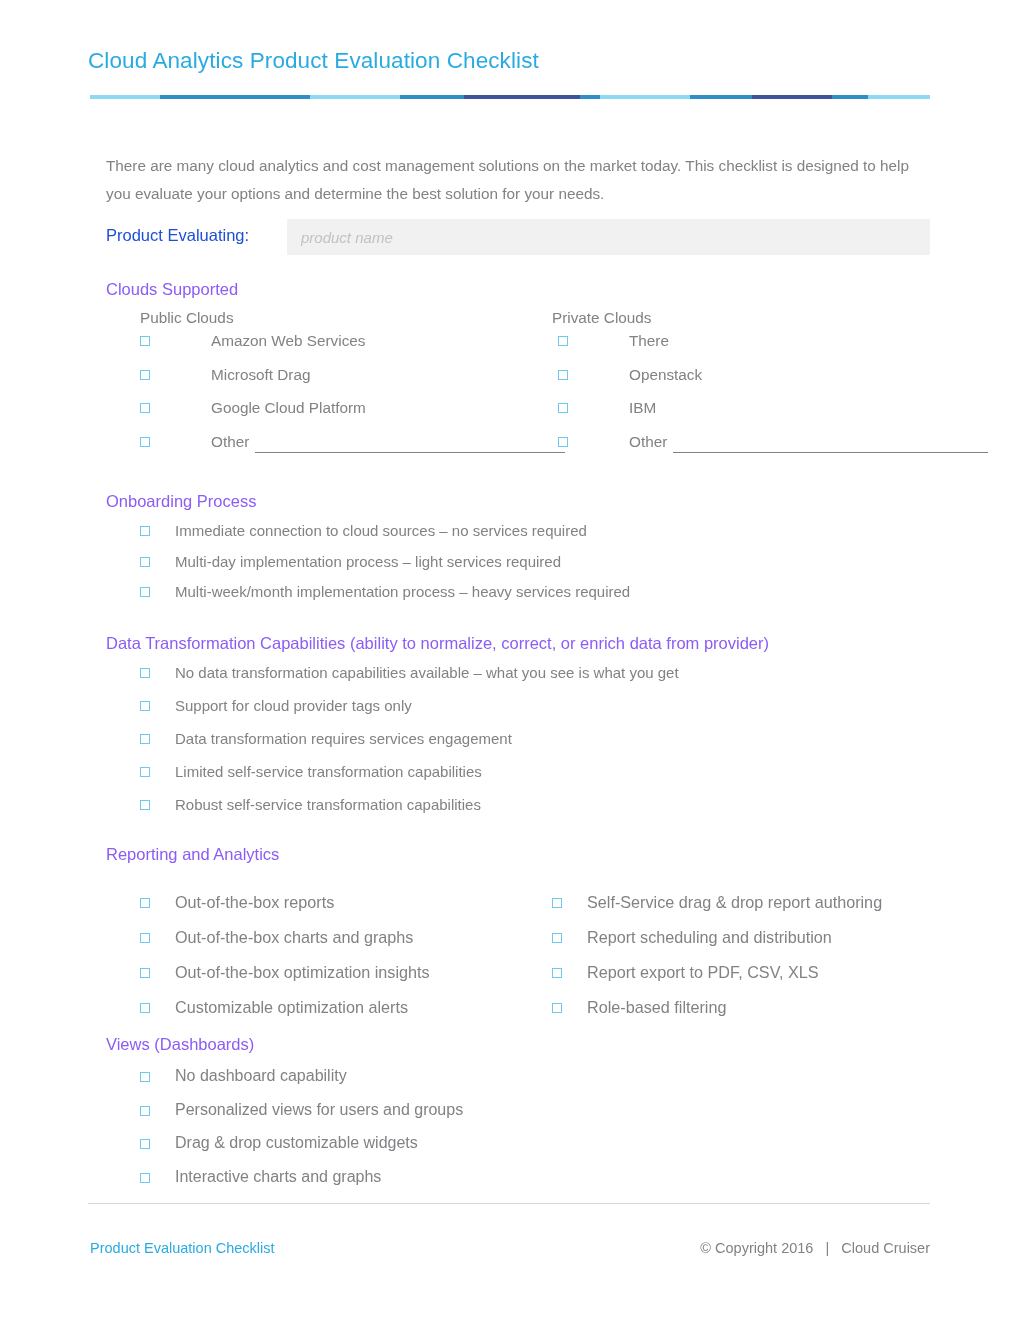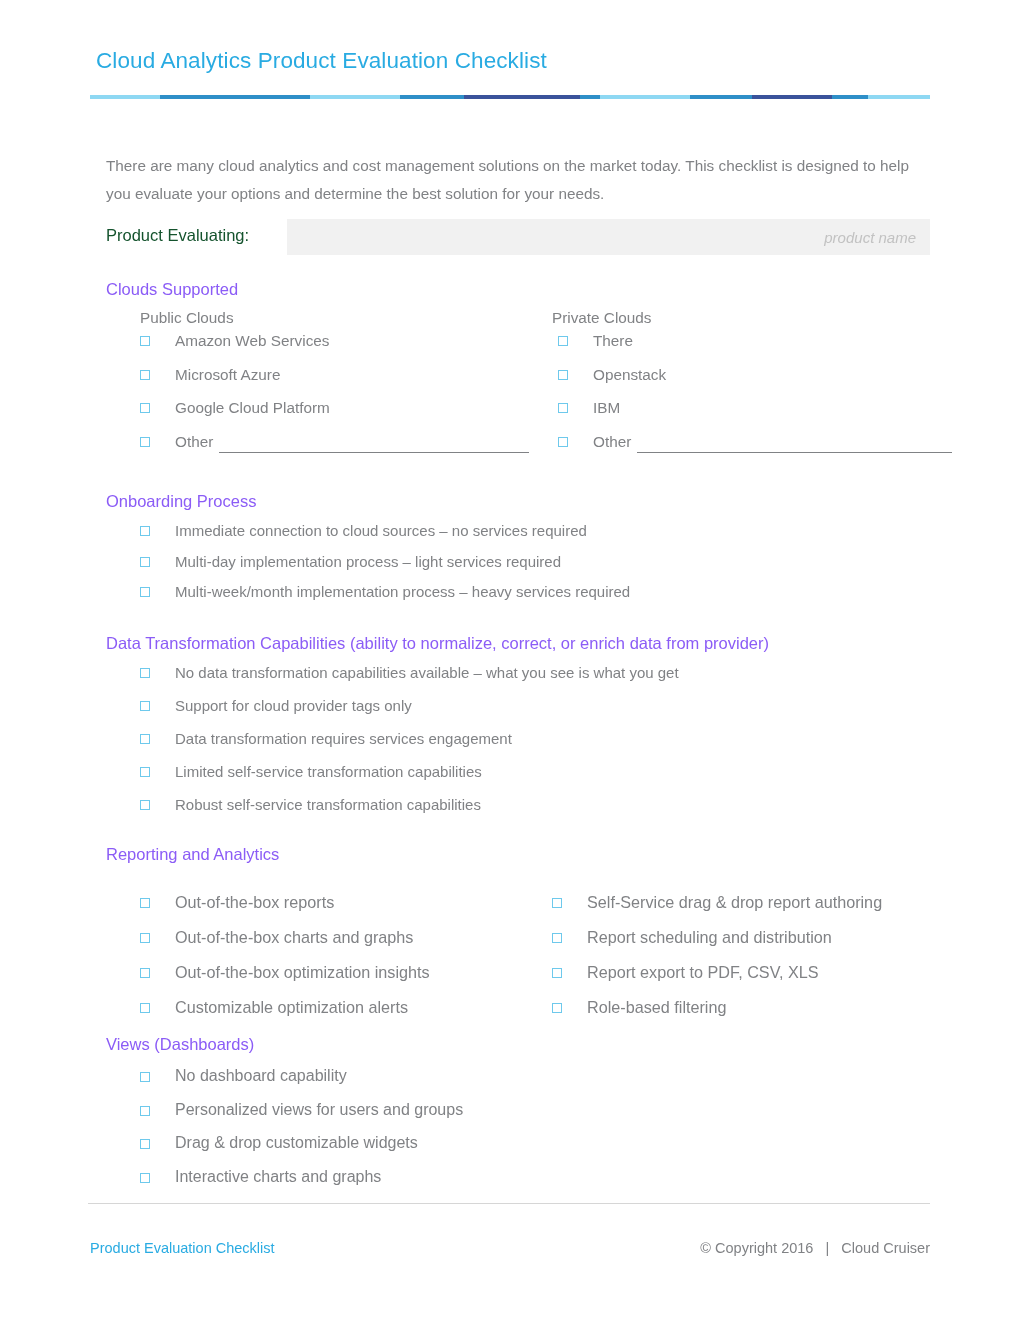--- a/index.html
+++ b/index.html
@@ -17,21 +17,21 @@
     position: relative;
     width: 1020px;
     height: 1320px;
     background: #ffffff;
     box-sizing: border-box;
   }
 
   
   .header {
     position: absolute;
-    left: 96px;
+    left: 88px;
     top: 46px;
     width: 840px;
   }
   .doc-title {
     font-size: 22.5px;
     color: #29abe2;
     font-weight: 400;
     letter-spacing: 0.1px;
     line-height: 30px;
     white-space: nowrap;
@@ -64,38 +64,37 @@
     left: 106px;
     top: 219px;
     width: 824px;
     height: 36px;
   }
   .product-label {
     position: absolute;
     left: 0;
     top: 7px;
     font-size: 16.5px;
-    color: #14532d;
+    color: #1d4ed8;
     white-space: nowrap;
   }
   .product-input {
     position: absolute;
     left: 181px;
     top: 0;
     width: 643px;
     height: 36px;
     background: #f1f1f1;
     border: none;
     box-sizing: border-box;
     padding: 0 14px;
     font-family: "Liberation Sans", sans-serif;
     font-size: 15px;
     font-style: italic;
     color: #b9b9b9;
-    text-align: right;
   }
   .product-input::placeholder { color: #c2c2c2; font-style: italic; }
 
   
   .section { position: absolute; left: 106px; width: 824px; }
   .section-title {
     font-size: 16.5px;
     color: #8b5cf6;
     line-height: 24px;
     font-weight: 400;
@@ -141,21 +140,21 @@
     border-bottom: 1px solid #808285;
     vertical-align: bottom;
     margin-left: 6px;
     height: 15px;
   }
 
   
   #sec-clouds { top: 277px; }
   #sec-clouds .col-header-row { display: flex; margin-top: 5px; }
   #sec-clouds .col-header-row .ch { width: 418px; padding-left: 34px; }
-  #sec-clouds .item { min-height: 33.5px; }
+  #sec-clouds .item { min-height: 33.5px; gap: 36px; }
 
   #sec-onboarding { top: 489px; }
   #sec-onboarding .list { margin-top: 7px; }
   #sec-onboarding .item { min-height: 30.5px; }
   #sec-onboarding .item-label { font-size: 15px; }
 
   #sec-datatrans { top: 631px; }
   #sec-datatrans .list { margin-top: 7px; }
   #sec-datatrans .item { min-height: 33px; }
   #sec-datatrans .item-label { font-size: 15px; }
@@ -237,21 +236,21 @@
       <div class="ch col-header">Private Clouds</div>
     </div>
     <div class="cols">
       <div class="col">
         <div class="item indent-a">
           <span class="checkbox"></span>
           <span class="item-label">Amazon Web Services</span>
         </div>
         <div class="item indent-a">
           <span class="checkbox"></span>
-          <span class="item-label">Microsoft Azure</span>
+          <span class="item-label">Microsoft Drag</span>
         </div>
         <div class="item indent-a">
           <span class="checkbox"></span>
           <span class="item-label">Google Cloud Platform</span>
         </div>
         <div class="item indent-a">
           <span class="checkbox"></span>
           <span class="item-label">
             <span>Other</span><span class="fill-line" style="width:310px"></span>
           </span>

